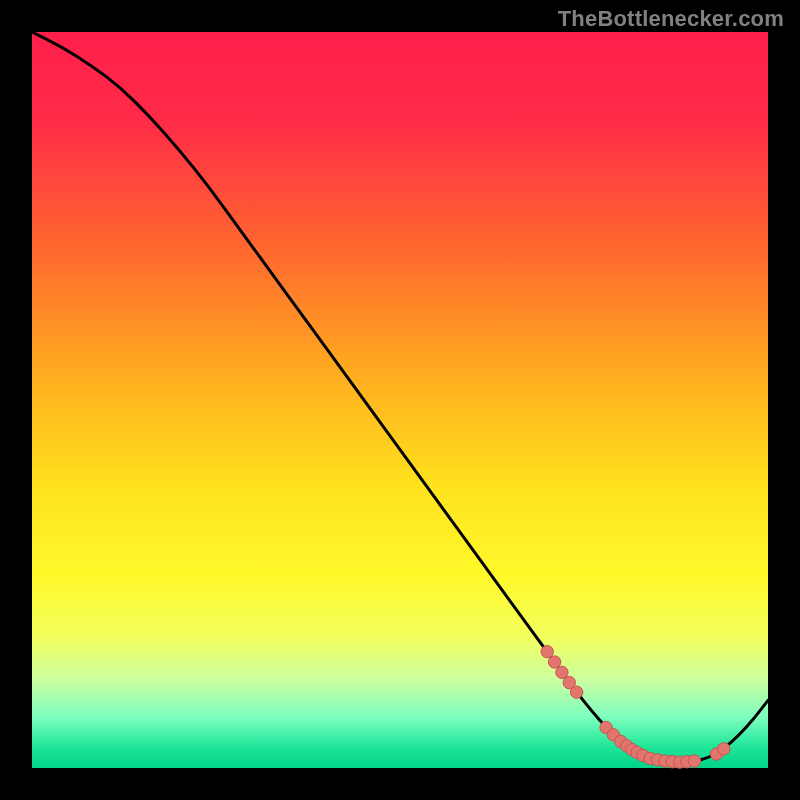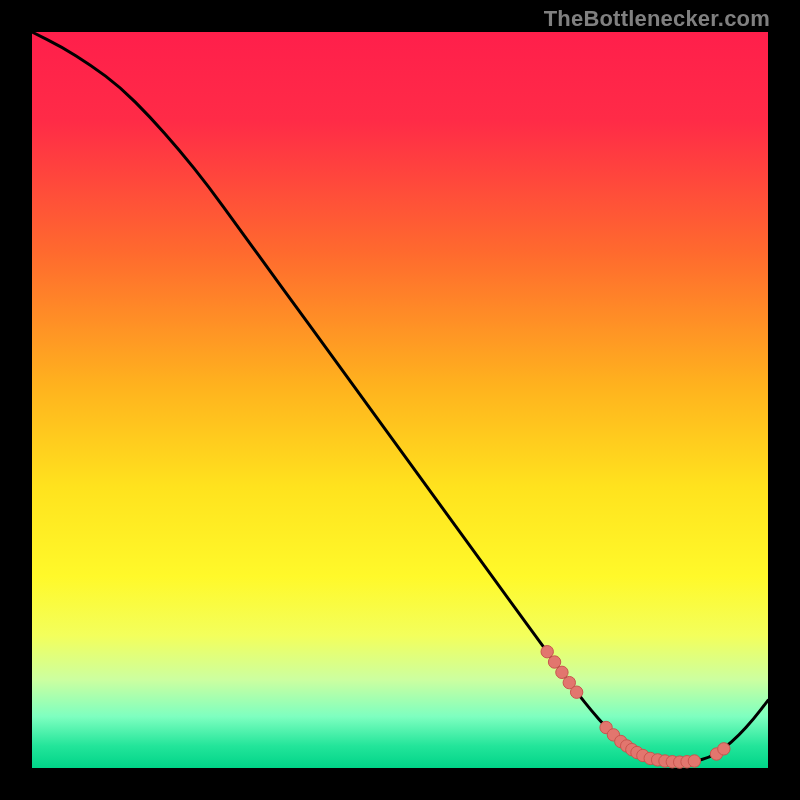--- a/index.html
+++ b/index.html
@@ -13,21 +13,21 @@
   }
   .stage {
     position: relative;
     width: 800px;
     height: 800px;
     background: #000;
   }
   .watermark {
     position: absolute;
     top: 6px;
-    right: 30px;
+    right: 16px;
     color: #808080;
     font-size: 22px;
     font-weight: 600;
     letter-spacing: 0.2px;
     z-index: 5;
     user-select: none;
   }
   svg {
     position: absolute;
     left: 0;

